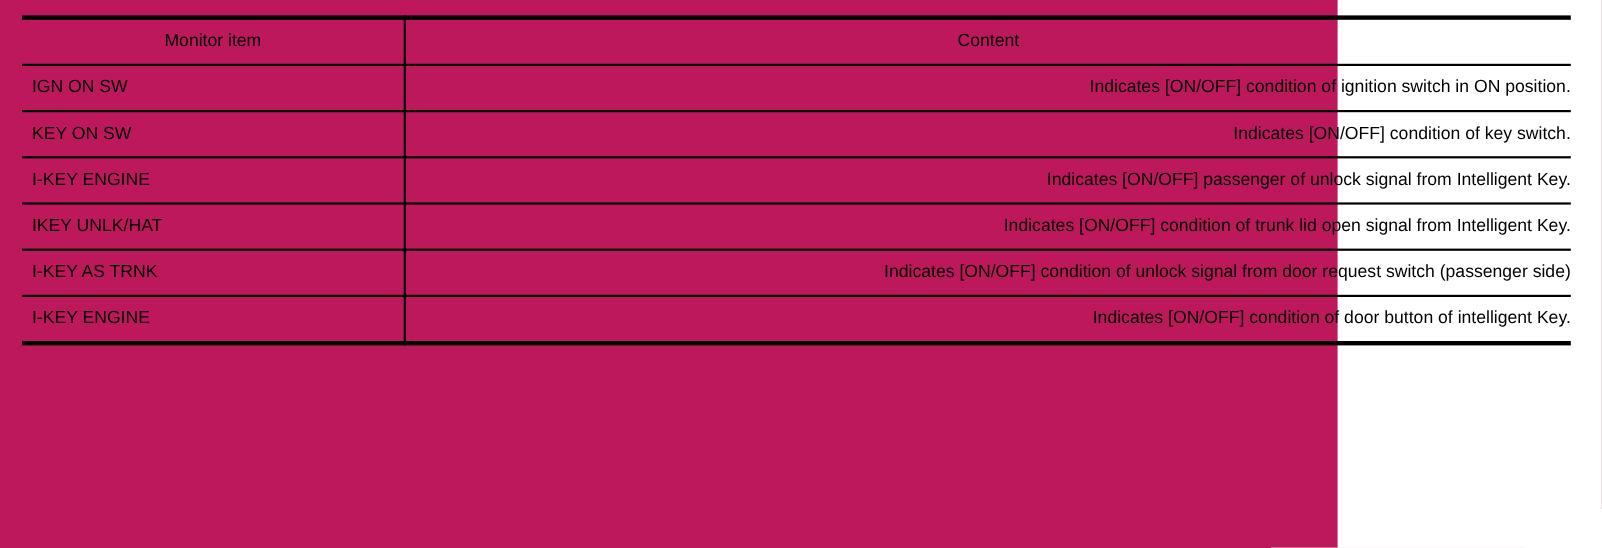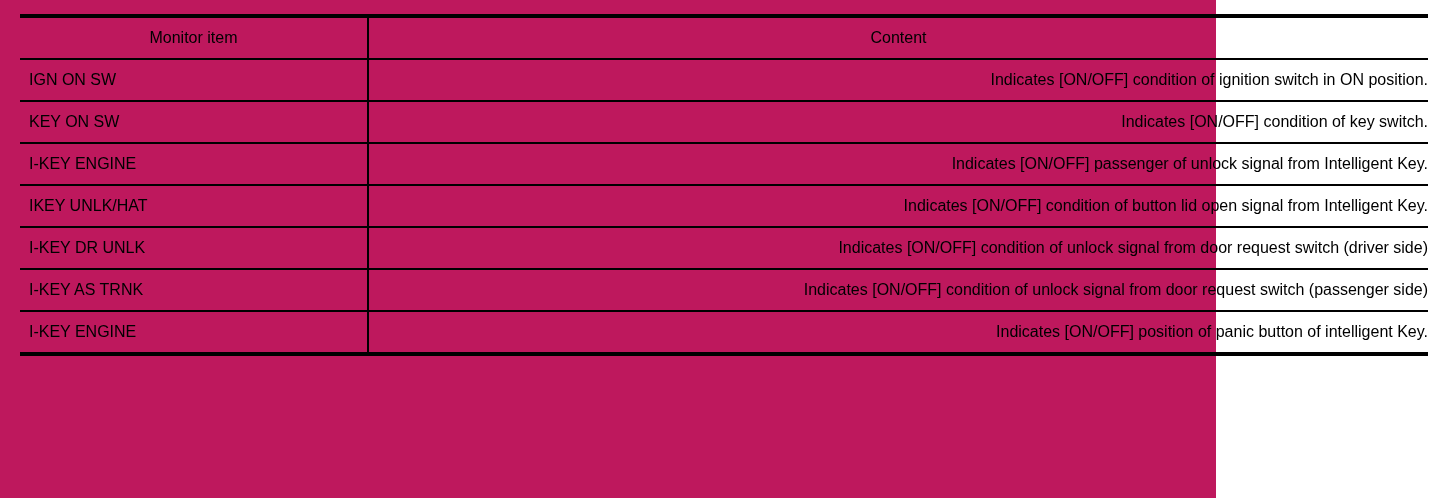--- a/index.html
+++ b/index.html
@@ -85,29 +85,25 @@
         <tr>
           <td class="cell-item">KEY ON SW</td>
           <td class="cell-content">Indicates [ON/OFF] condition of key switch.</td>
         </tr>
         <tr>
           <td class="cell-item">I-KEY ENGINE</td>
           <td class="cell-content">Indicates [ON/OFF] passenger of unlock signal from Intelligent Key.</td>
         </tr>
         <tr>
           <td class="cell-item">IKEY UNLK/HAT</td>
-          <td class="cell-content">Indicates [ON/OFF] condition of button lid open signal from Intelligent Key.</td>
-        </tr>
-        <tr>
-          <td class="cell-item">I-KEY DR UNLK</td>
-          <td class="cell-content">Indicates [ON/OFF] condition of unlock signal from door request switch (driver side)</td>
+          <td class="cell-content">Indicates [ON/OFF] condition of trunk lid open signal from Intelligent Key.</td>
         </tr>
         <tr>
           <td class="cell-item">I-KEY AS TRNK</td>
           <td class="cell-content">Indicates [ON/OFF] condition of unlock signal from door request switch (passenger side)</td>
         </tr>
         <tr>
           <td class="cell-item">I-KEY ENGINE</td>
-          <td class="cell-content">Indicates [ON/OFF] position of panic button of intelligent Key.</td>
+          <td class="cell-content">Indicates [ON/OFF] condition of door button of intelligent Key.</td>
         </tr>
       </tbody>
   </table>
 </div>
 
 </body></html>

